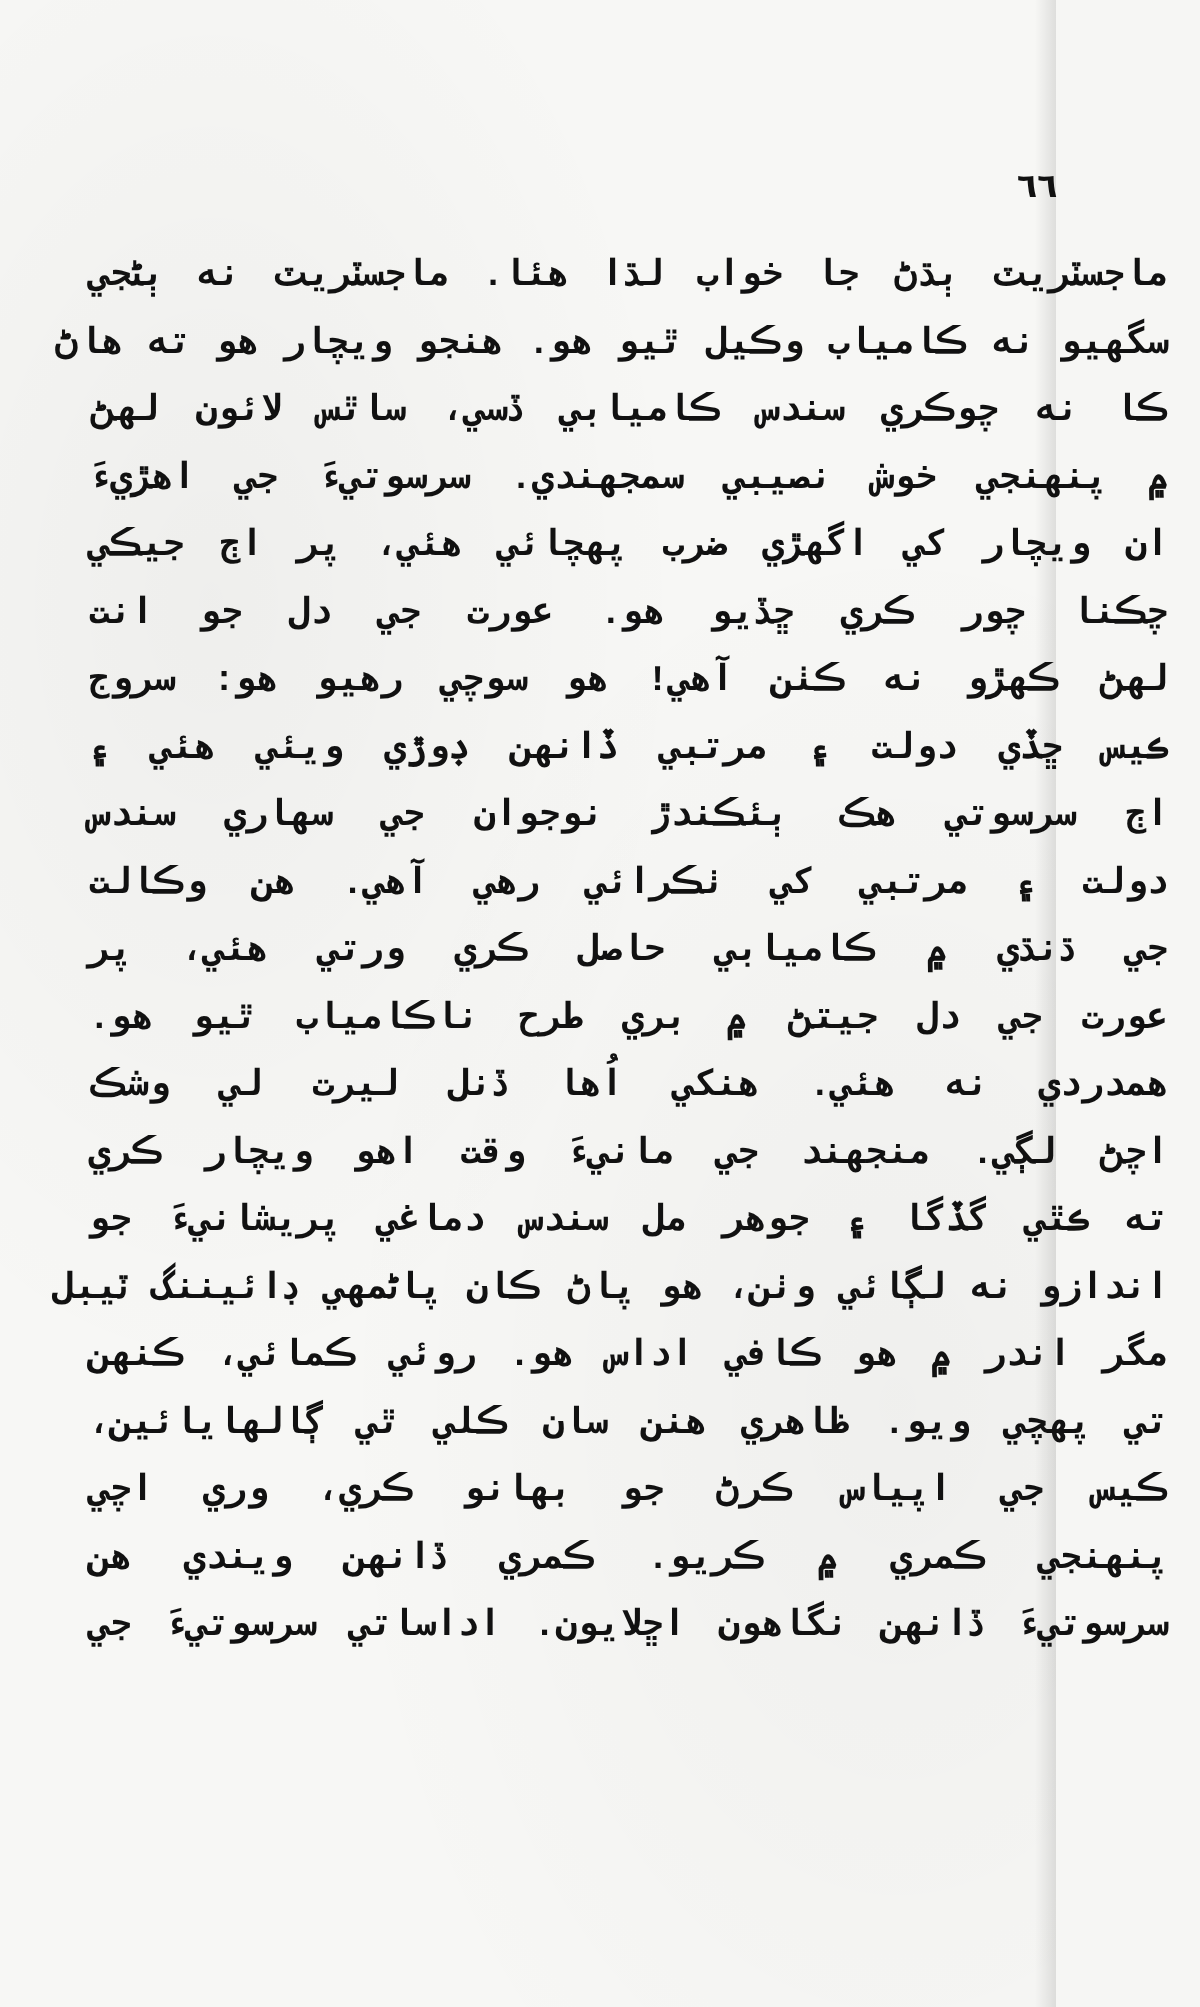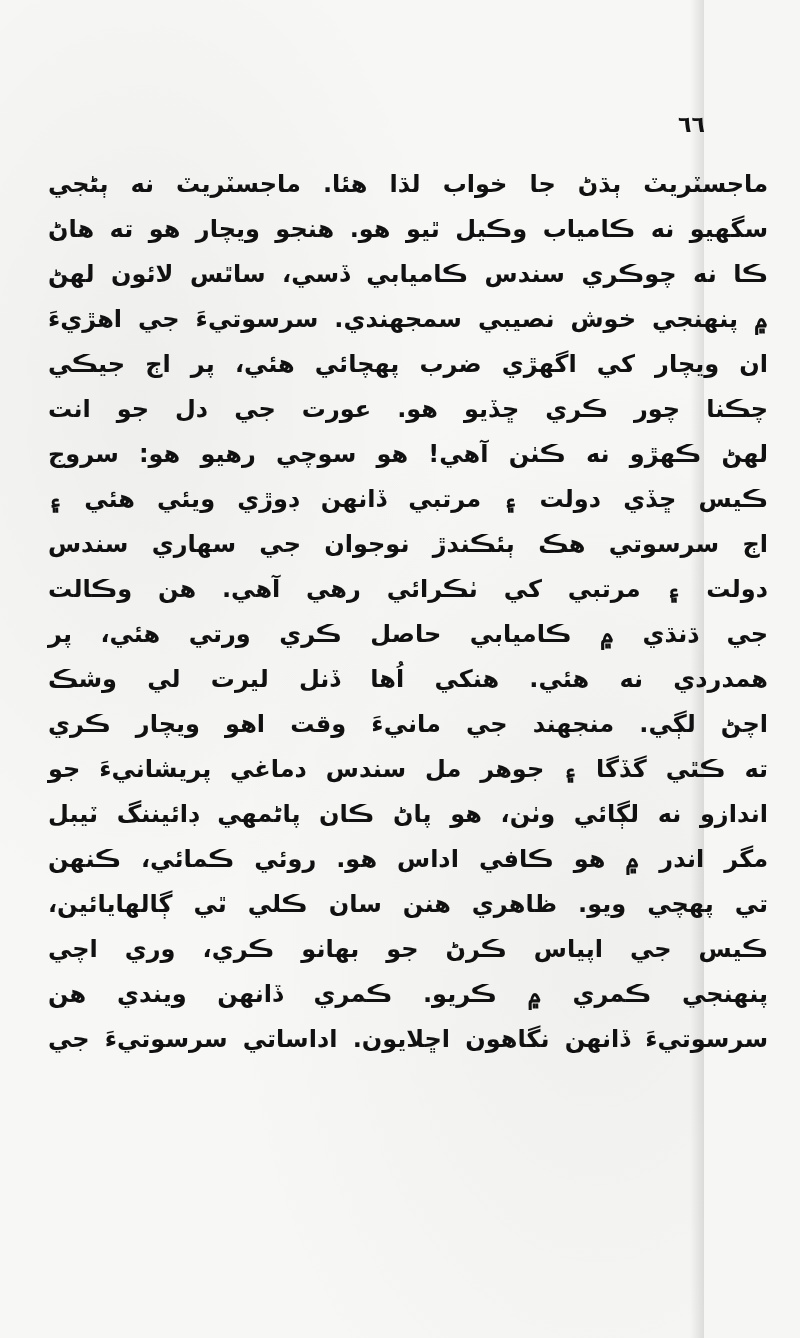--- a/index.html
+++ b/index.html
@@ -34,25 +34,26 @@
       position: absolute;
       left: 678px;
       top: 112px;
       font-size: 22px;
       font-weight: bold;
       letter-spacing: 1px;
       direction: rtl;
     }
     .text-block {
       position: absolute;
-      left: 48px;
+      left: 59px;
       top: 162px;
       width: 720px;
       direction: rtl;
       unicode-bidi: embed;
+      font-family: Liberation Mono, monospace;
     }
     .line {
       height: 45px;
       line-height: 45px;
       font-size: 24px;
       font-weight: bold;
       white-space: nowrap;
       text-align: justify;
       text-align-last: justify;
       word-spacing: 2px;
@@ -71,20 +72,21 @@
     <div class="line">سگهيو نه ڪامياب وڪيل ٿيو هو. هنجو ويچار هو ته هاڻ</div>
     <div class="line">ڪا نه چوڪري سندس ڪاميابي ڏسي، ساٿس لائون لهڻ</div>
     <div class="line">۾ پنهنجي خوش نصيبي سمجهندي. سرسوتيءَ جي اهڙيءَ</div>
     <div class="line">ان ويچار کي اگهڙي ضرب پهچائي هئي، پر اڄ جيڪي</div>
     <div class="line">چڪنا چور ڪري ڇڏيو هو. عورت جي دل جو انت</div>
     <div class="line">لهڻ ڪهڙو نه ڪٺن آهي! هو سوچي رهيو هو: سروج</div>
     <div class="line">ڪيس ڇڏي دولت ۽ مرتبي ڏانهن ڊوڙي ويئي هئي ۽</div>
     <div class="line">اڄ سرسوتي هڪ ٻئڪندڙ نوجوان جي سهاري سندس</div>
     <div class="line">دولت ۽ مرتبي کي ٺڪرائي رهي آهي. هن وڪالت</div>
     <div class="line">جي ڌنڌي ۾ ڪاميابي حاصل ڪري ورتي هئي، پر</div>
+    <div class="line">عورت جي دل جيتڻ ۾ بري طرح ناڪامياب ٿيو هو.</div>
     <div class="line">همدردي نه هئي. هنکي اُها ڏنل ليرت لي وشڪ</div>
     <div class="line">اچڻ لڳي. منجهند جي مانيءَ وقت اهو ويچار ڪري</div>
     <div class="line">ته ڪٿي گڏگا ۽ جوهر مل سندس دماغي پريشانيءَ جو</div>
     <div class="line">اندازو نه لڳائي وٺن، هو پاڻ ڪان پاڻمهي ڊائيننگ ٽيبل</div>
     <div class="line">مگر اندر ۾ هو ڪافي اداس هو. روئي ڪمائي، ڪنهن</div>
     <div class="line">تي پهچي ويو. ظاهري هنن سان ڪلي ٿي ڳالهايائين،</div>
     <div class="line">ڪيس جي اپياس ڪرڻ جو بهانو ڪري، وري اچي</div>
     <div class="line">پنهنجي ڪمري ۾ ڪريو. ڪمري ڏانهن ويندي هن</div>
     <div class="line">سرسوتيءَ ڏانهن نگاهون اڇلايون. اداساتي سرسوتيءَ جي</div>
   </div>

